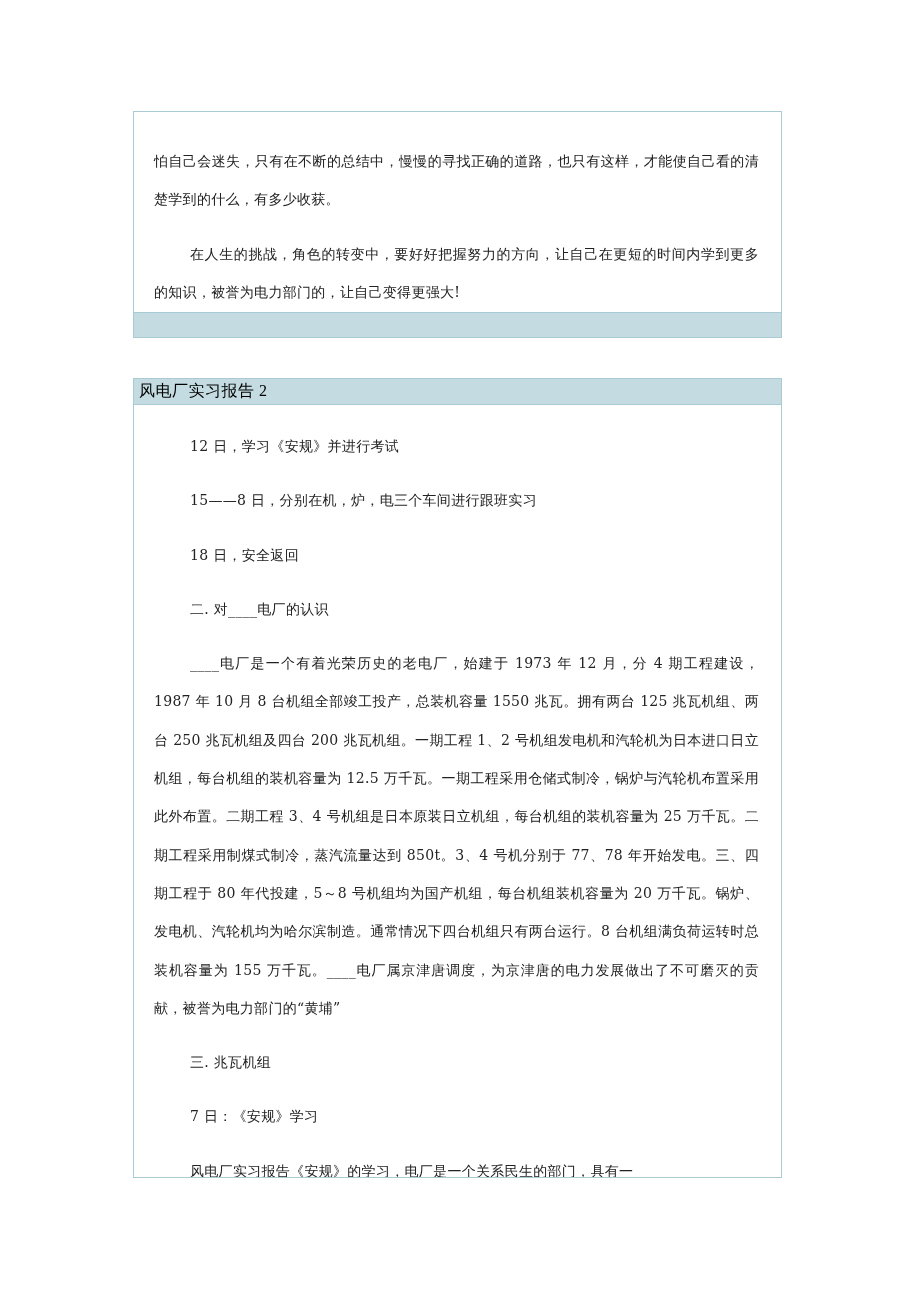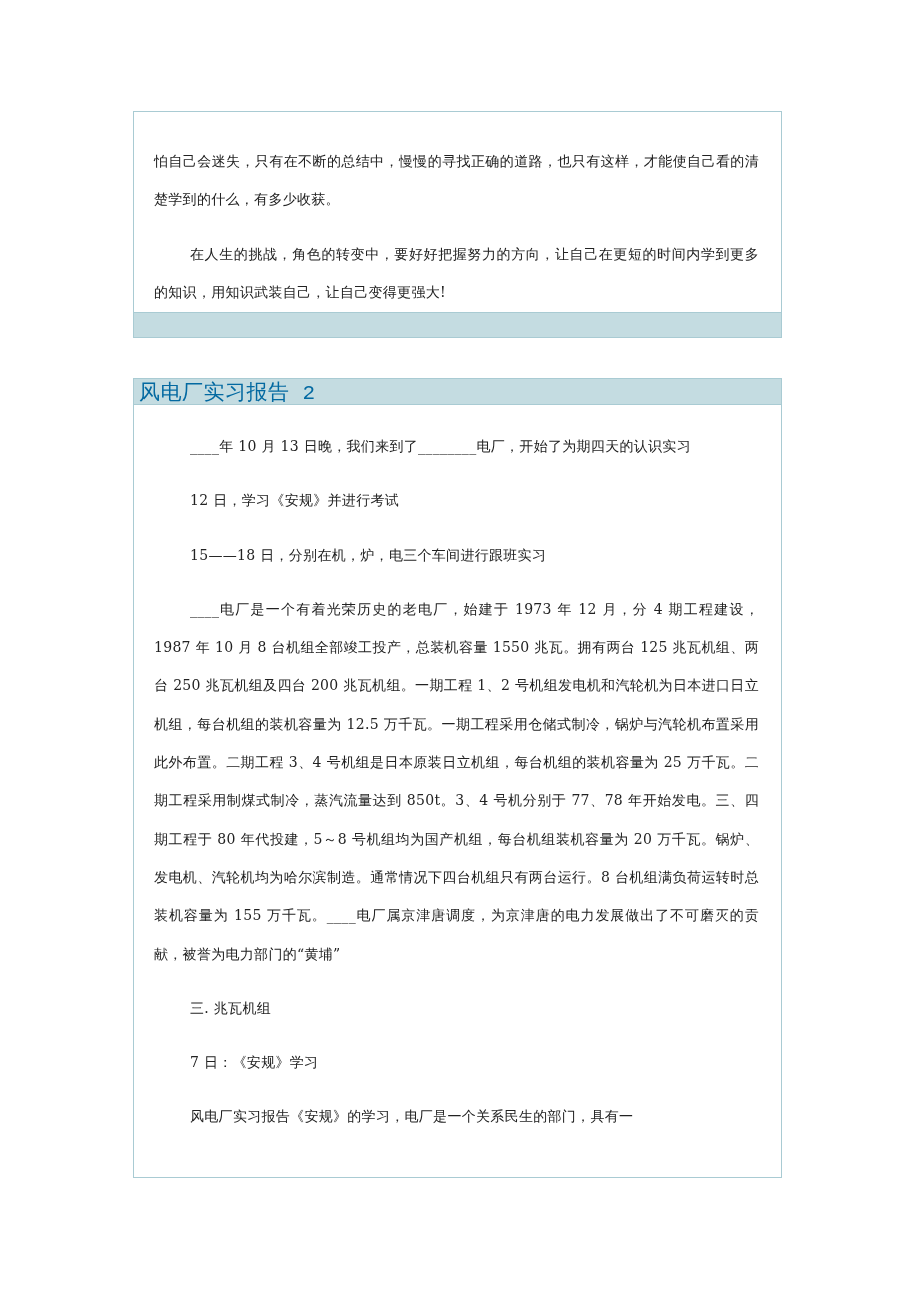--- a/index.html
+++ b/index.html
@@ -17,48 +17,49 @@
     .box-body { padding: 14px 6px 0 4px; }
     .footer-bar {
       position: absolute; left: 0; right: 0; bottom: 0; height: 24px;
       background: #c4dce1; border-top: 1px solid #a9cbd3;
     }
     .header-bar {
       height: 25px; background: #c4dce1; border-bottom: 1px solid #a9cbd3;
       padding-left: 5px; display: flex; align-items: center;
     }
     .header-title {
-      color: #0369a1; font-size: 21px; letter-spacing: 0.5px;
-      font-family: Liberation Mono, monospace;
+      color: #000000; font-size: 16px; letter-spacing: 0.5px;
+      font-family: Liberation Serif, serif;
     }
     p {
       margin: 16px; font-size: 14px; line-height: 38.3px; text-align: justify;
       letter-spacing: 0.3px;
     }
     p.indent { text-indent: 36px; }
     #box1 .box-body { padding-top: 14px; }
     #box2 .box-body { padding-top: 6px; }
   </style>
 </head>
 <body>
 
 <div class="box" id="box1">
   <div class="box-body">
     <p>怕自己会迷失，只有在不断的总结中，慢慢的寻找正确的道路，也只有这样，才能使自己看的清楚学到的什么，有多少收获。</p>
-    <p class="indent">在人生的挑战，角色的转变中，要好好把握努力的方向，让自己在更短的时间内学到更多的知识，用知识武装自己，让自己变得更强大!</p>
+    <p class="indent">在人生的挑战，角色的转变中，要好好把握努力的方向，让自己在更短的时间内学到更多的知识，被誉为电力部门的，让自己变得更强大!</p>
   </div>
   <div class="footer-bar"></div>
 </div>
 
 <div class="box" id="box2">
   <div class="header-bar">
     <span class="header-title">风电厂实习报告 2</span>
   </div>
   <div class="box-body">
-    <p class="indent">____年 10 月 13 日晚，我们来到了________电厂，开始了为期四天的认识实习</p>
     <p class="indent">12 日，学习《安规》并进行考试</p>
-    <p class="indent">15——18 日，分别在机，炉，电三个车间进行跟班实习</p>
+    <p class="indent">15——8 日，分别在机，炉，电三个车间进行跟班实习</p>
+    <p class="indent">18 日，安全返回</p>
+    <p class="indent">二. 对____电厂的认识</p>
     <p class="indent">____电厂是一个有着光荣历史的老电厂，始建于 1973 年 12 月，分 4 期工程建设，1987 年 10 月 8 台机组全部竣工投产，总装机容量 1550 兆瓦。拥有两台 125 兆瓦机组、两台 250 兆瓦机组及四台 200 兆瓦机组。一期工程 1、2 号机组发电机和汽轮机为日本进口日立机组，每台机组的装机容量为 12.5 万千瓦。一期工程采用仓储式制冷，锅炉与汽轮机布置采用此外布置。二期工程 3、4 号机组是日本原装日立机组，每台机组的装机容量为 25 万千瓦。二期工程采用制煤式制冷，蒸汽流量达到 850t。3、4 号机分别于 77、78 年开始发电。三、四期工程于 80 年代投建，5～8 号机组均为国产机组，每台机组装机容量为 20 万千瓦。锅炉、发电机、汽轮机均为哈尔滨制造。通常情况下四台机组只有两台运行。8 台机组满负荷运转时总装机容量为 155 万千瓦。____电厂属京津唐调度，为京津唐的电力发展做出了不可磨灭的贡献，被誉为电力部门的“黄埔”</p>
     <p class="indent">三. 兆瓦机组</p>
     <p class="indent">7 日：《安规》学习</p>
     <p class="indent">风电厂实习报告《安规》的学习，电厂是一个关系民生的部门，具有一</p>
   </div>
 </div>
 
 </body></html>

